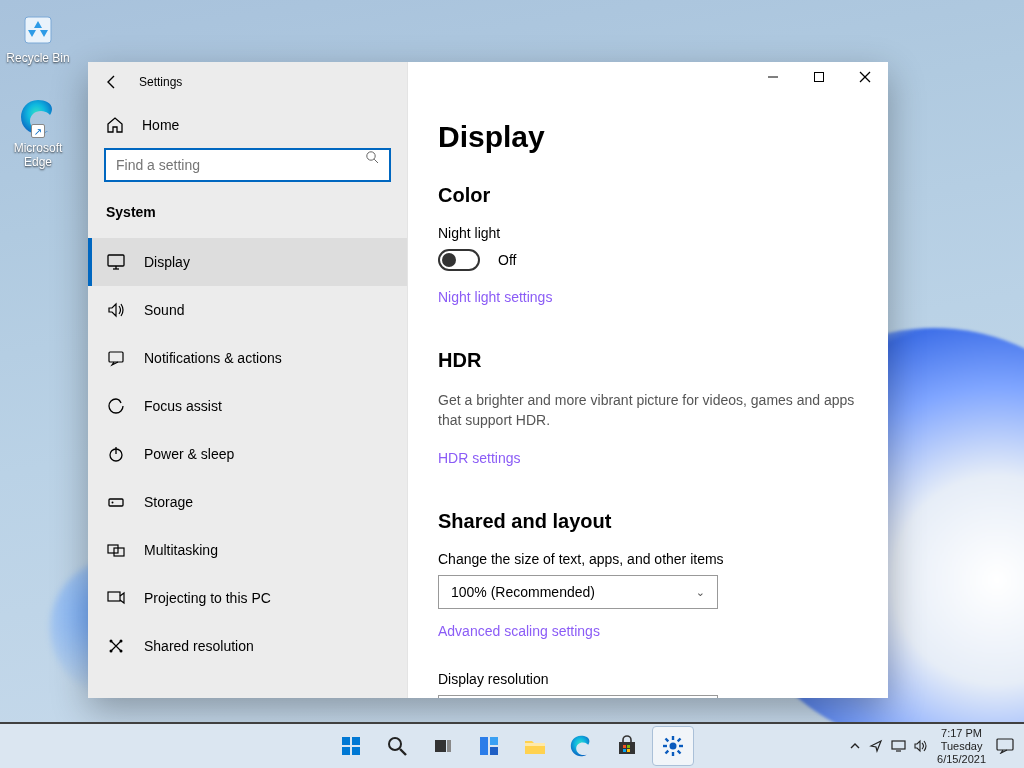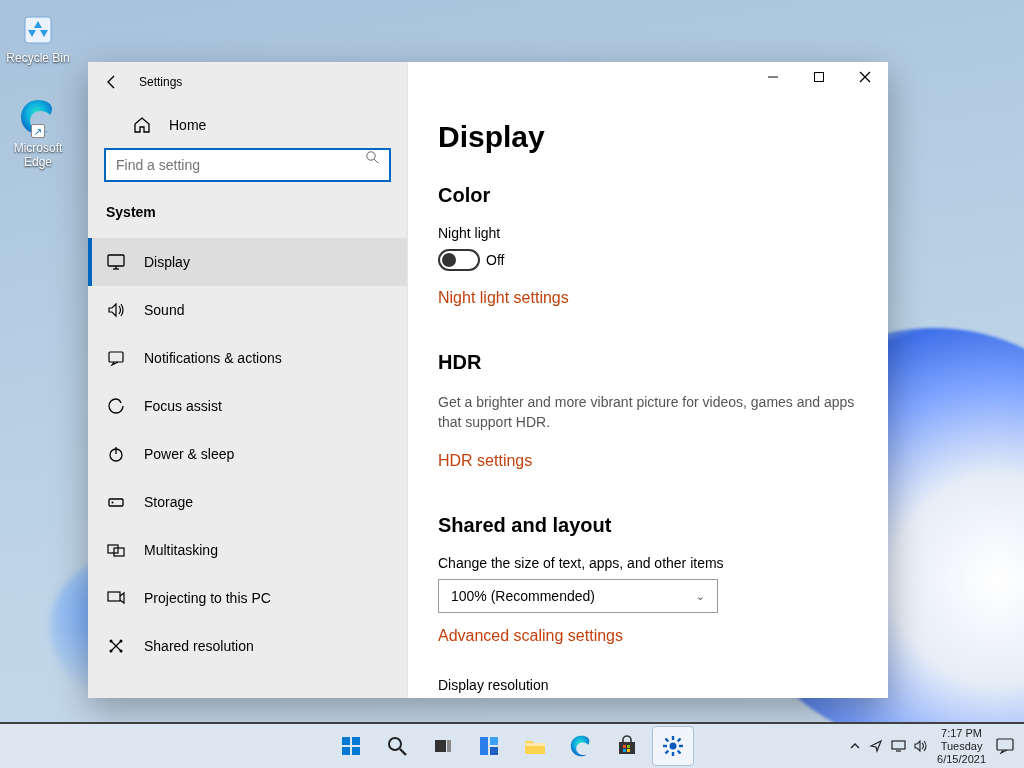--- a/index.html
+++ b/index.html
@@ -24,21 +24,21 @@
   
   .window {
     position:absolute; left:88px; top:62px; width:800px; height:636px;
     background:#fff; box-shadow:0 12px 34px rgba(0,0,0,.3);
     display:flex; flex-direction:row; overflow:hidden;
   }
   .sidebar { width:320px; background:#ececec; border-right:1px solid #e4e4e4; display:flex; flex-direction:column; }
   .titlebar-left { height:40px; display:flex; align-items:center; padding:0 14px; gap:17px;}
   .back-btn { width:20px;height:20px;display:flex;align-items:center;justify-content:center;cursor:pointer;}
   .title-text { font-size:12px; color:#000; }
-  .home-row { display:flex;align-items:center;gap:18px;padding:14px 18px 10px 18px;cursor:pointer;margin-left:27px;}
+  .home-row { display:flex;align-items:center;gap:18px;padding:14px 18px 10px 18px;cursor:pointer;}
   .home-row .ic{width:18px;height:18px;}
   .home-row .txt{font-size:14px;}
   .searchbox { margin:4px 16px 14px 16px; height:34px; border:2px solid #0067c0; background:#fff; display:flex;padding:0 10px;}
   .searchbox input{flex:1;border:none;outline:none;background:transparent;font-size:14px;color:#333;}
   .searchbox .sicon{color:#666;font-size:12px;}
   .category{font-weight:700;font-size:14px;padding:8px 18px 18px 18px;}
   .nav-list{flex:1;overflow:auto;}
   .nav-item{display:flex;align-items:center;gap:18px;height:48px;padding:0 18px;cursor:pointer;position:relative;}
   .nav-item .ic{width:20px;height:20px;display:flex;align-items:center;justify-content:center;color:#000;}
   .nav-item .txt{font-size:14px;}
@@ -47,25 +47,25 @@
   
   .content-area{flex:1;display:flex;flex-direction:column;background:#fff;position:relative;}
   .titlebar-right{height:40px;display:flex;justify-content:flex-end;align-items:flex-start;}
   .tbtn{width:46px;height:30px;display:flex;align-items:center;justify-content:center;cursor:pointer;}
   .content-scroll{flex:1;overflow:auto;padding:0 30px 30px 30px;}
   .content-scroll::-webkit-scrollbar{width:4px;}
   .content-scroll::-webkit-scrollbar-thumb{background:#bbb;}
   h1.pg{font-size:30px;font-weight:600;margin:18px 0 30px 0;}
   h2.sec{font-size:20px;font-weight:600;margin:8px 0 18px 0;}
   .setting-label{font-size:14px;margin-bottom:8px;}
-  .toggle-row{display:flex;align-items:center;gap:6px;margin-bottom:18px;}
+  .toggle-row{display:flex;align-items:center;gap:18px;margin-bottom:18px;}
   .toggle{width:42px;height:22px;border:2px solid #333;border-radius:22px;position:relative;cursor:pointer;background:#fff;}
   .toggle .knob{position:absolute;left:2px;top:2px;width:14px;height:14px;border-radius:50%;background:#333;}
   .toggle-state{font-size:14px;}
-  .link{color:#c2410c;font-size:16px;cursor:pointer;display:inline-block;margin-bottom:26px;}
+  .link{color:#8b5cf6;font-size:14px;cursor:pointer;display:inline-block;margin-bottom:26px;}
   .desc{color:#555;font-size:14px;line-height:20px;margin-bottom:20px;max-width:420px;}
   .combo{width:280px;height:34px;border:1px solid #999;display:flex;align-items:center;justify-content:space-between;padding:0 12px;cursor:pointer;margin-bottom:14px;font-size:14px;}
   .chev{font-size:11px;color:#555;}
   .spacer{height:10px;}
   
   .taskbar{position:absolute;left:0;right:0;bottom:0;height:46px;background:#dbe6f1;border-top:2px solid #404040;display:flex;align-items:center;}
   .task-center{position:absolute;left:50%;transform:translateX(-50%);display:flex;gap:4px;height:100%;align-items:center;}
   .tbicon{width:42px;height:40px;display:flex;align-items:center;justify-content:center;border-radius:4px;cursor:pointer;}
   .tbicon.active{background:rgba(255,255,255,.6);border:1px solid #aac0d8;}
   .tray{position:absolute;right:8px;height:100%;display:flex;align-items:center;gap:8px;font-size:11px;color:#222;}

